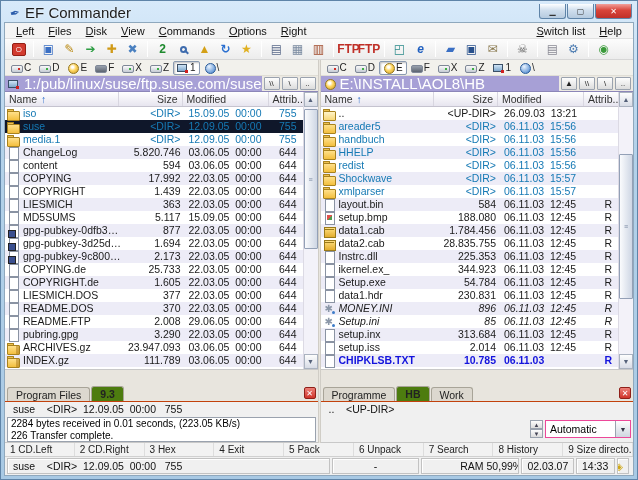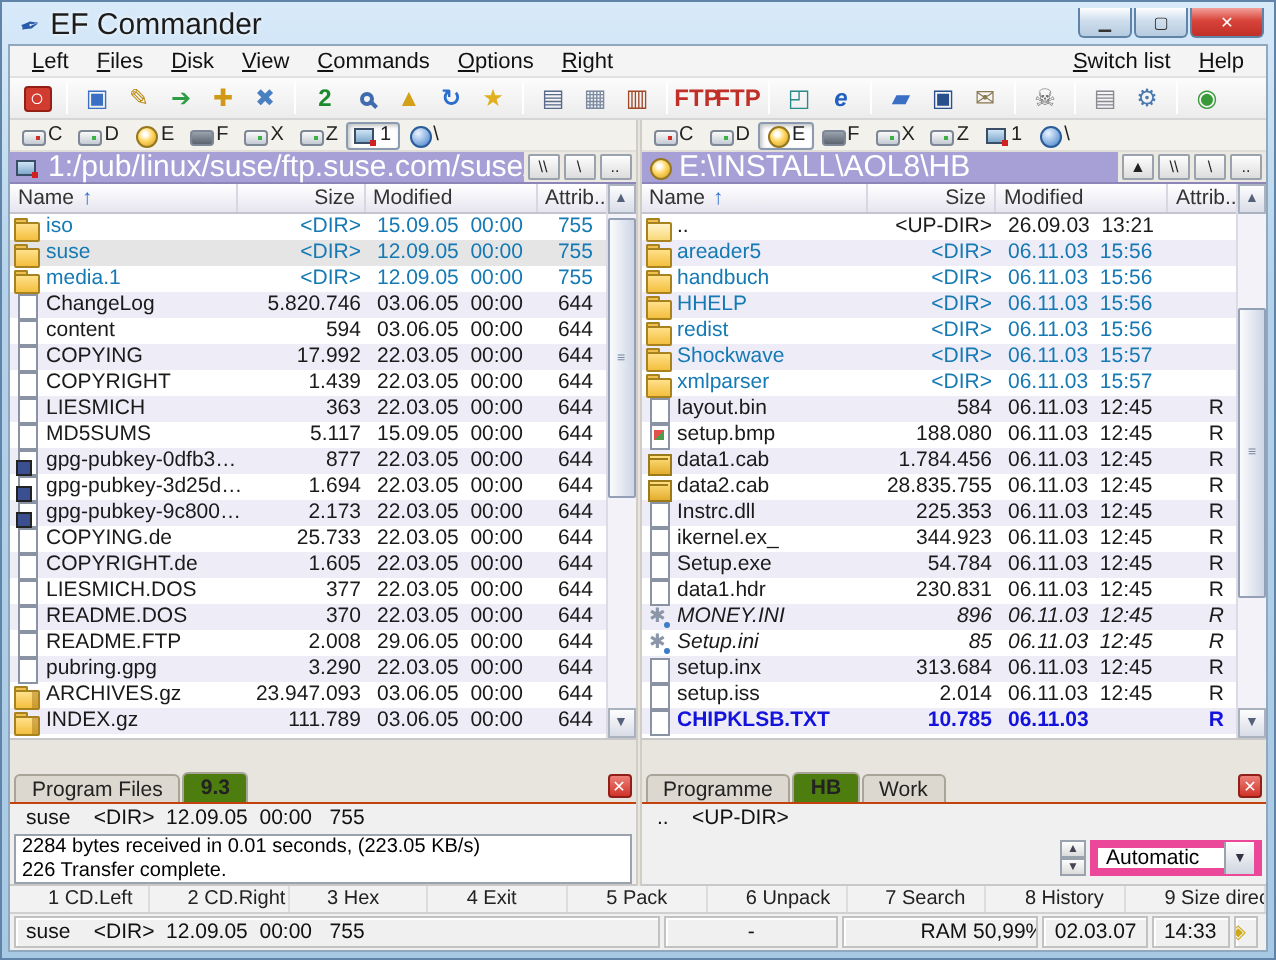--- a/index.html
+++ b/index.html
@@ -60,21 +60,21 @@
   .pbtn{width:16px;height:13px;border:1px solid #9aa2ae;background:linear-gradient(#fdfdfd,#dcdcdc);font-size:8px;display:flex;align-items:center;justify-content:center;margin:0 1px;border-radius:1px;color:#222;}
 
   
   .listwrap{flex:1;position:relative;background:#fff;min-height:0;border-bottom:1px solid #c8c8c8;overflow:hidden;}
   .lheader{height:15px;display:flex;background:linear-gradient(#ffffff,#e7e5ef);border-bottom:1px solid #c5c3cf;padding-right:15px;font-size:10.5px;color:#333;}
   .lh{padding:1px 4px;border-right:1px solid #d8d6e0;white-space:nowrap;overflow:hidden;display:flex;align-items:center;}
   .lh .sort{color:#2f6fce;font-weight:bold;margin-left:4px;}
   .rows{position:absolute;top:15px;left:0;right:15px;bottom:0;overflow:hidden;}
   .row{height:13px;display:flex;align-items:center;font-size:10.5px;line-height:13px;color:#1a1a1a;white-space:pre;}
   .row.stripe{background:#edecf7;}
-  .row.sel{background:#e5e5e5;}
+  .row.sel{background:#0f172a;}
   .row.isdir{color:#1579b4;}
   .row.hid{font-style:italic;}
   .row.marked{color:#1313dd;font-weight:bold;}
   .c-name{flex:1;overflow:hidden;text-overflow:ellipsis;}
   .c-size{width:64px;text-align:right;padding-right:6px;}
   .c-mod{width:86px;padding-left:2px;}
   .c-att{width:30px;text-align:right;padding-right:6px;}
 
   
   .fic{width:13px;height:12px;position:relative;flex:0 0 13px;margin:0 3px 0 2px;}
@@ -102,32 +102,32 @@
   .tab{height:14px;padding:0 8px;font-size:10.5px;color:#222;border:1px solid #a8a498;border-bottom:none;border-radius:3px 3px 0 0;background:#dcd8cf;margin-right:1px;display:flex;align-items:center;}
   .tab.active{background:#4d7c0f;font-weight:bold;height:15px;}
   .tabclose{margin-left:auto;width:12px;height:12px;background:linear-gradient(#ec8078,#d0342a);border:1px solid #8f1f18;border-radius:2px;color:#fff;font-size:8px;display:flex;align-items:center;justify-content:center;margin-bottom:2px;}
 
   
   .inforow{height:14px;font-size:10.5px;padding:1px 0 0 8px;color:#111;background:#f0f0f0;white-space:pre;overflow:hidden;}
   .botrow{height:27px;background:#f0f0f0;display:flex;align-items:center;padding:1px 2px;border-bottom:1px solid #c8c8c8;}
   .logbox{flex:1;height:25px;background:#fff;border:1px solid #9aa2ae;font-size:10px;padding:0 3px;overflow:hidden;line-height:12px;white-space:nowrap;}
   .spin{display:flex;flex-direction:column;margin-left:auto;margin-right:2px;}
   .spinbtn{width:13px;height:9px;border:1px solid #9aa2ae;background:linear-gradient(#fdfdfd,#dcdcdc);font-size:6px;display:flex;align-items:center;justify-content:center;color:#445;}
-  .dropdown{width:86px;height:18px;border:4px solid #ec4899;background:#fff;display:flex;align-items:center;font-size:10.5px;}
+  .dropdown{width:86px;height:18px;border:1px solid #ec4899;background:#fff;display:flex;align-items:center;font-size:10.5px;}
   .dropdown .ddlabel{flex:1;padding-left:4px;overflow:hidden;}
   .ddbtn{width:15px;height:16px;background:linear-gradient(#fdfdfd,#cfd6e0);border-left:1px solid #9aa2ae;font-size:7px;display:flex;align-items:center;justify-content:center;color:#334;}
 
   
   .cmdline{height:15px;background:#fff;border-bottom:1px solid #c8c8c8;display:flex;align-items:center;font-size:10.5px;}
   .cmdtext{flex:1;padding-left:4px;white-space:nowrap;overflow:hidden;color:#111;}
   .cmdarrow{width:14px;font-size:7px;color:#333;text-align:center;}
 
   
   .fkeys{height:14px;background:#f2f2f2;border-bottom:1px solid #d0d0d0;display:grid;grid-template-columns:repeat(9,1fr);align-items:center;}
-  .fkey{font-size:10px;color:#222;padding-left:19px;border-right:1px solid #ddd;height:100%;display:flex;align-items:center;white-space:nowrap;overflow:hidden;text-align:right;}
+  .fkey{font-size:10px;color:#222;padding-left:5px;border-right:1px solid #ddd;height:100%;display:flex;align-items:center;white-space:nowrap;overflow:hidden;text-align:right;}
 
   
   .statusbar{height:18px;background:#f0f0f0;display:flex;align-items:stretch;padding:1px 2px;}
   .sbsec{border:1px solid #c2c2c2;box-shadow:inset 1px 1px 0 #fff;margin-right:2px;display:flex;align-items:center;padding:0 5px;font-size:10.5px;color:#111;white-space:pre;overflow:hidden;}
   .sb-sel{width:334px;}
   .sb-center{width:90px;justify-content:center;}
   .sb-ram{width:100px;padding-left:38px;}
   .sb-date{width:54px;}
   .sb-time{width:40px;}
   .sb-icons{flex:1;justify-content:flex-end;gap:3px;}

